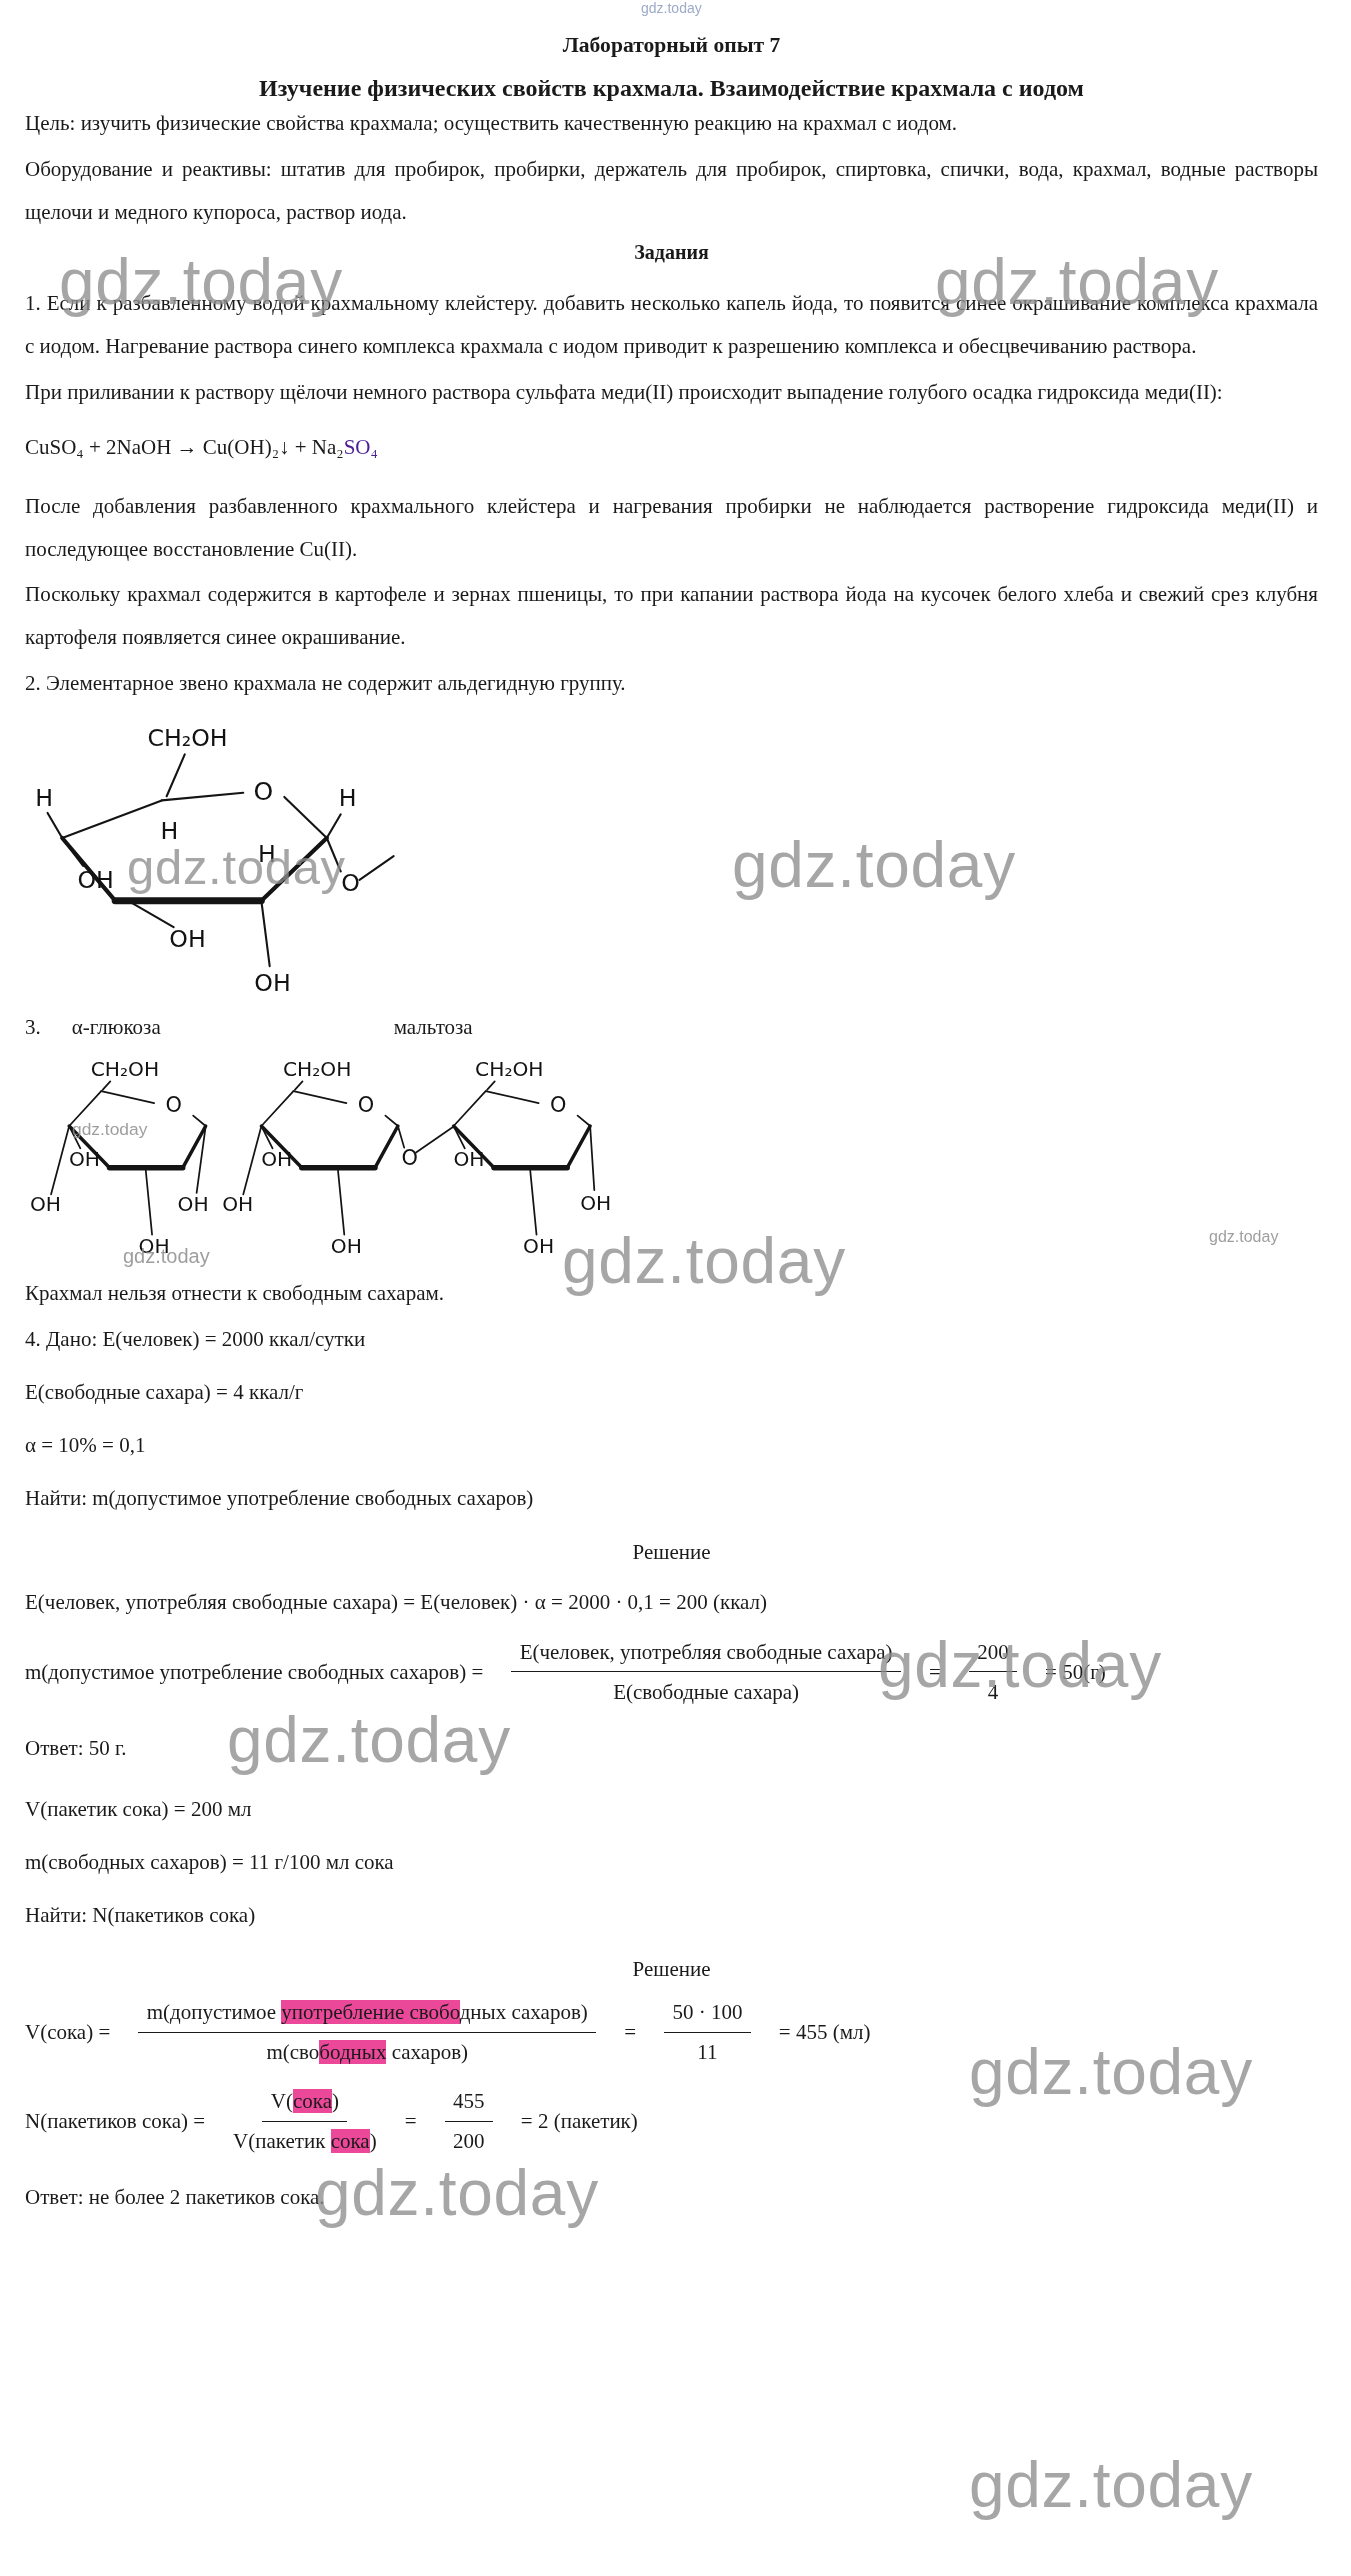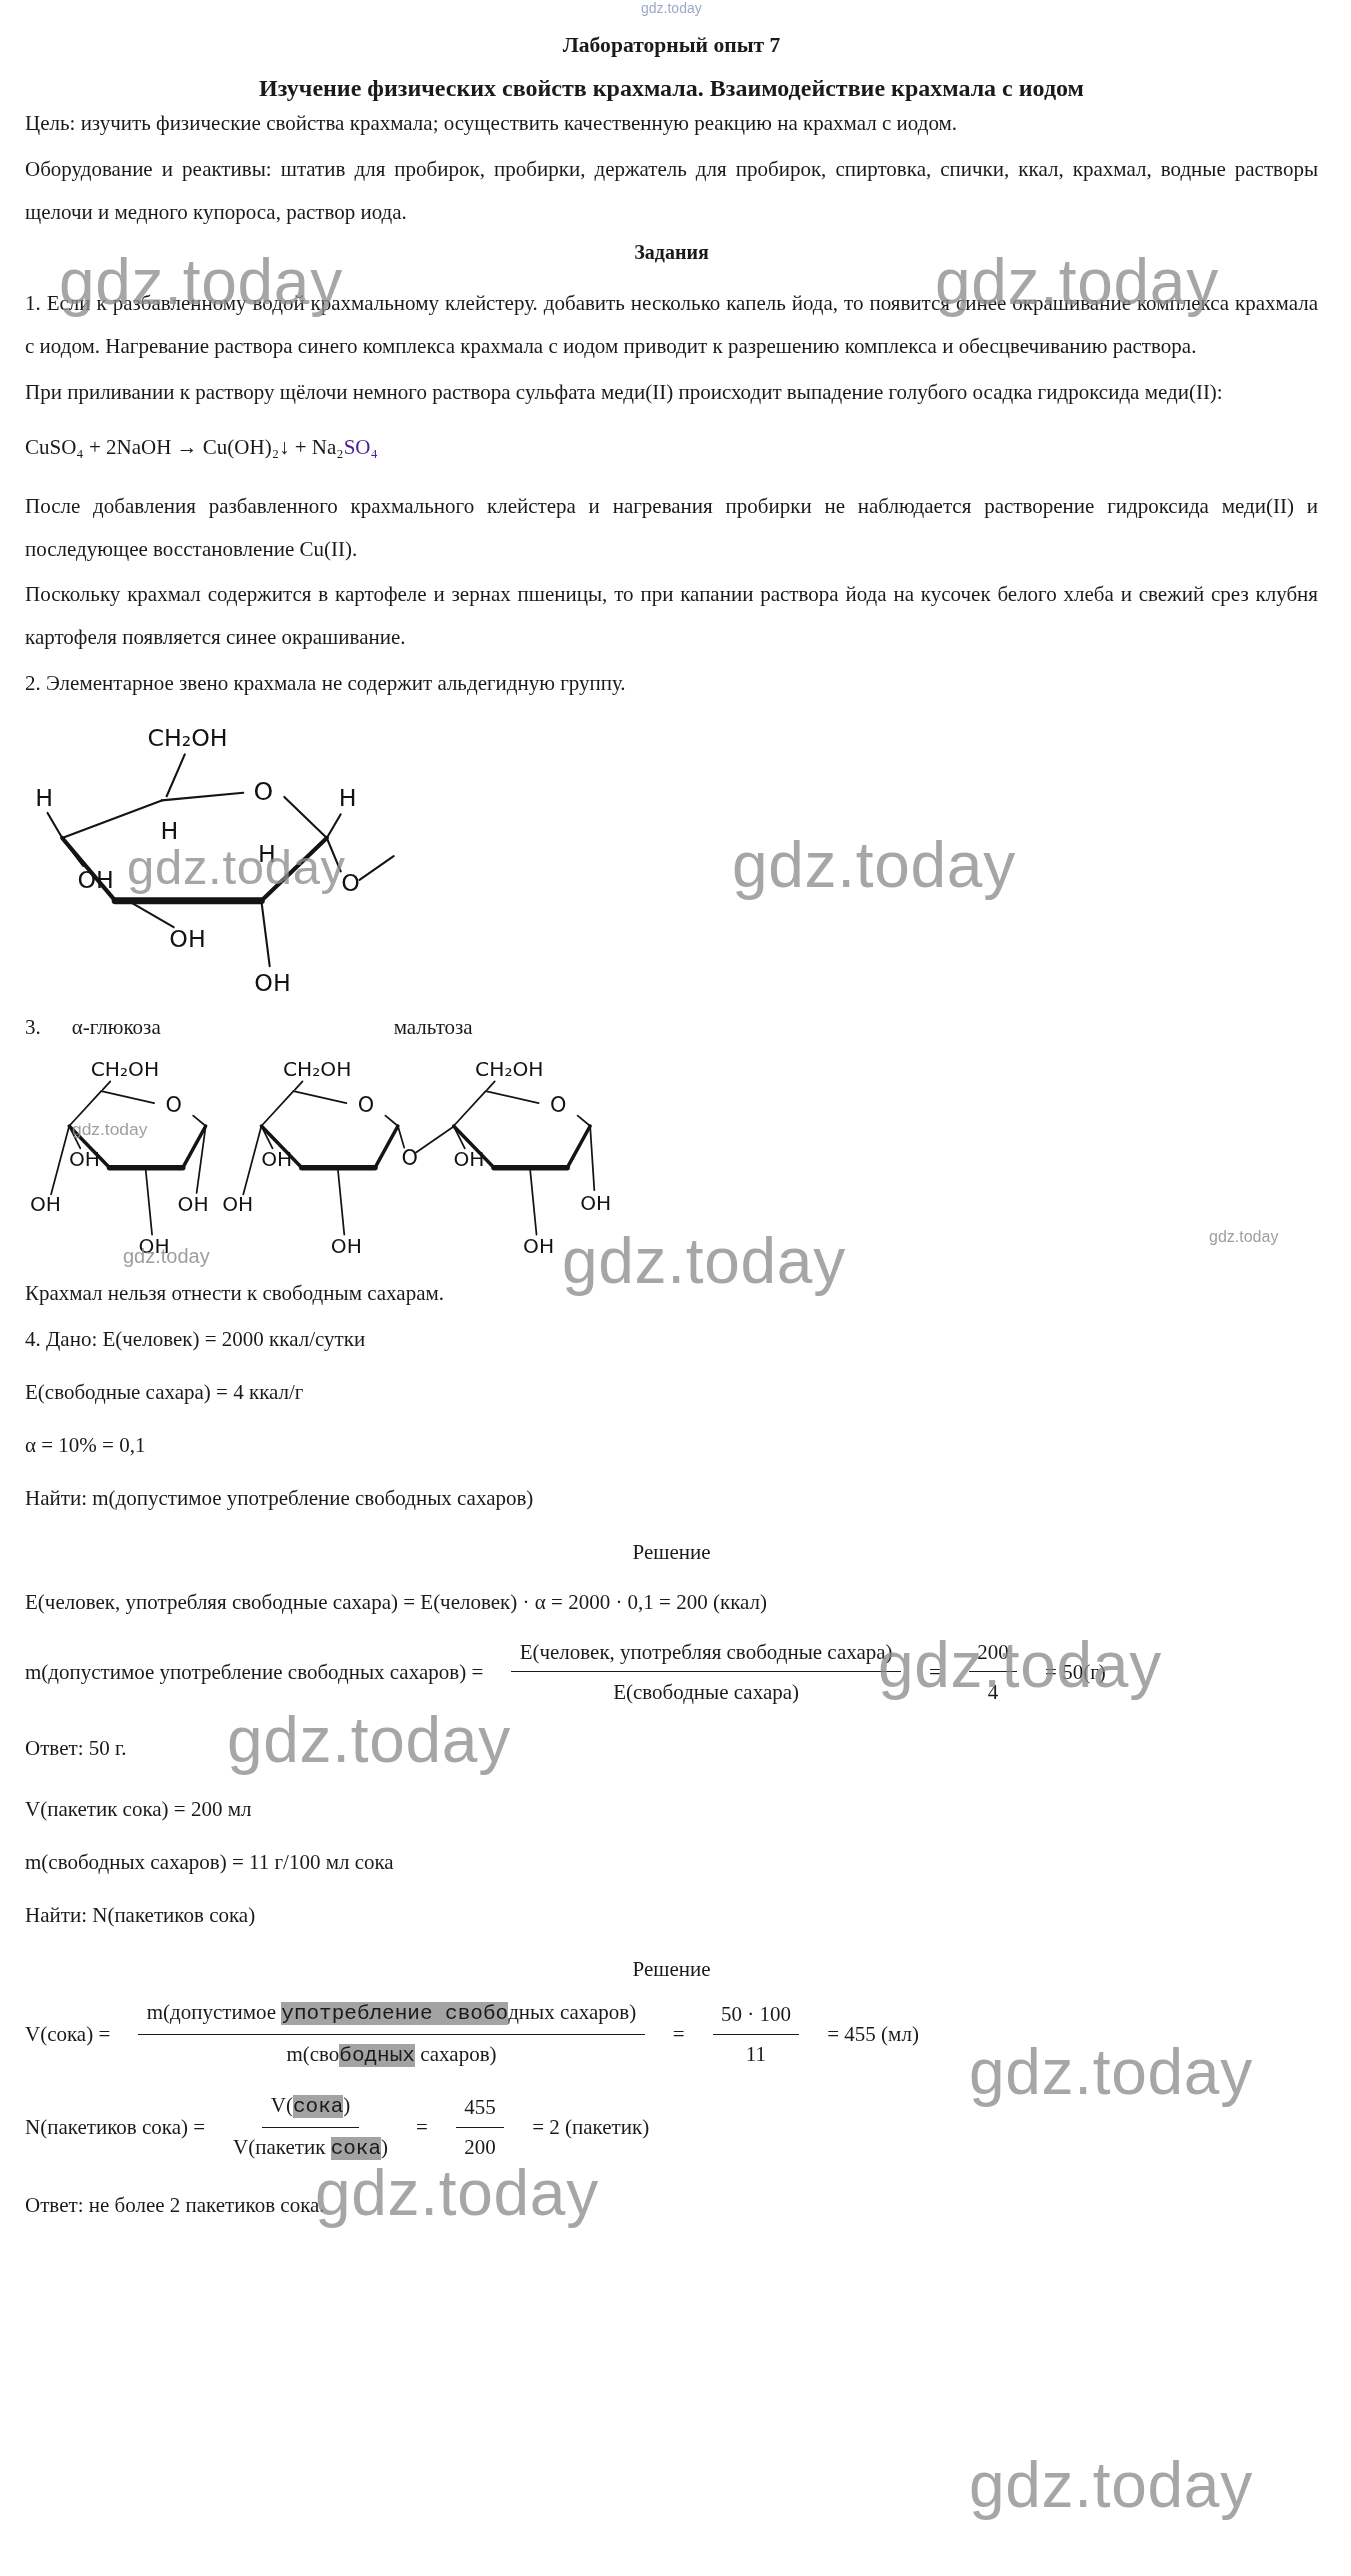--- a/index.html
+++ b/index.html
@@ -26,21 +26,21 @@
   .equation{margin:12.5px 0 15.3px 0;line-height:43px;}
   .blue{color:#4c1d95;}
   .gap-s{margin-top:9.8px;}
   .gap-m{margin-top:16.7px;}
   .given{margin:0 0 9.8px 0;line-height:43px;}
   .answer{margin:5.6px 0 18px 0;line-height:43px;}
   .formula{display:flex;align-items:center;gap:28px;margin:14px 0 21px 0;line-height:28px;flex-wrap:nowrap;}
   .frac{display:inline-flex;flex-direction:column;align-items:center;text-align:center;}
   .frac .num{padding:0 8.4px 5.6px 8.4px;border-bottom:1.7px solid #1a1a1a;white-space:nowrap;}
   .frac .den{padding-top:5.6px;white-space:nowrap;}
-  .hl{background:#a3a3a3;font-family:Liberation Mono, monospace;}
+  .hl{background:#ec4899;}
   .structure-a{margin:12.5px 0 5.6px 1.4px;}
   .structure-b{margin:7px 0 9.8px 1.4px;}
   .task3-line{margin:9.8px 0 2.8px 0;line-height:28px;}
   .lbl-glucose{margin-left:31px;}
   .lbl-maltose{margin-left:233px;}
   svg text{font-family:"DejaVu Sans","Liberation Sans",sans-serif;fill:#121212;}
   svg line{stroke:#141414;}
   
   .wm{
     position:absolute;
@@ -85,21 +85,21 @@
   <span class="wm wm-lg wm10">gdz.today</span>
   <span class="wm wm-lg wm11">gdz.today</span>
   <span class="wm wm-lg wm12">gdz.today</span>
   <span class="wm wm-lg wm13">gdz.today</span>
   <span class="wm wm-lg wm14">gdz.today</span>
 
   <div class="title center b">Лабораторный опыт 7</div>
   <div class="subtitle center b">Изучение физических свойств крахмала. Взаимодействие крахмала с иодом</div>
 
   <p class="para gap-m">Цель: изучить физические свойства крахмала; осуществить качественную реакцию на крахмал с иодом.</p>
-  <p class="para">Оборудование и реактивы: штатив для пробирок, пробирки, держатель для пробирок, спиртовка, спички, ккал, крахмал, водные растворы щелочи и медного купороса, раствор иода.</p>
+  <p class="para">Оборудование и реактивы: штатив для пробирок, пробирки, держатель для пробирок, спиртовка, спички, вода, крахмал, водные растворы щелочи и медного купороса, раствор иода.</p>
   <div class="tasks-heading center b">Задания</div>
 
   <p class="para">1. Если к разбавленному водой крахмальному клейстеру. добавить несколько капель йода, то появится синее окрашивание комплекса крахмала с иодом. Нагревание раствора синего комплекса крахмала с иодом приводит к разрешению комплекса и обесцвечиванию раствора.</p>
   <p class="para">При приливании к раствору щёлочи немного раствора сульфата меди(II) происходит выпадение голубого осадка гидроксида меди(II):</p>
   <div class="equation"><span>CuSO₄ + 2NaOH → Cu(OH)₂↓ + Na₂</span><span class="blue">SO₄</span></div>
   <p class="para">После добавления разбавленного крахмального клейстера и нагревания пробирки не наблюдается растворение гидроксида меди(II) и последующее восстановление Cu(II).</p>
   <p class="para">Поскольку крахмал содержится в картофеле и зернах пшеницы, то при капании раствора йода на кусочек белого хлеба и свежий срез клубня картофеля появляется синее окрашивание.</p>
 
   <p class="para gap-s">2. Элементарное звено крахмала не содержит альдегидную группу.</p>
 

